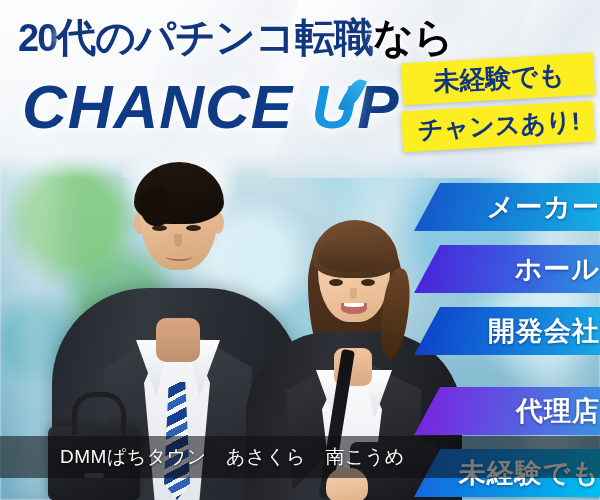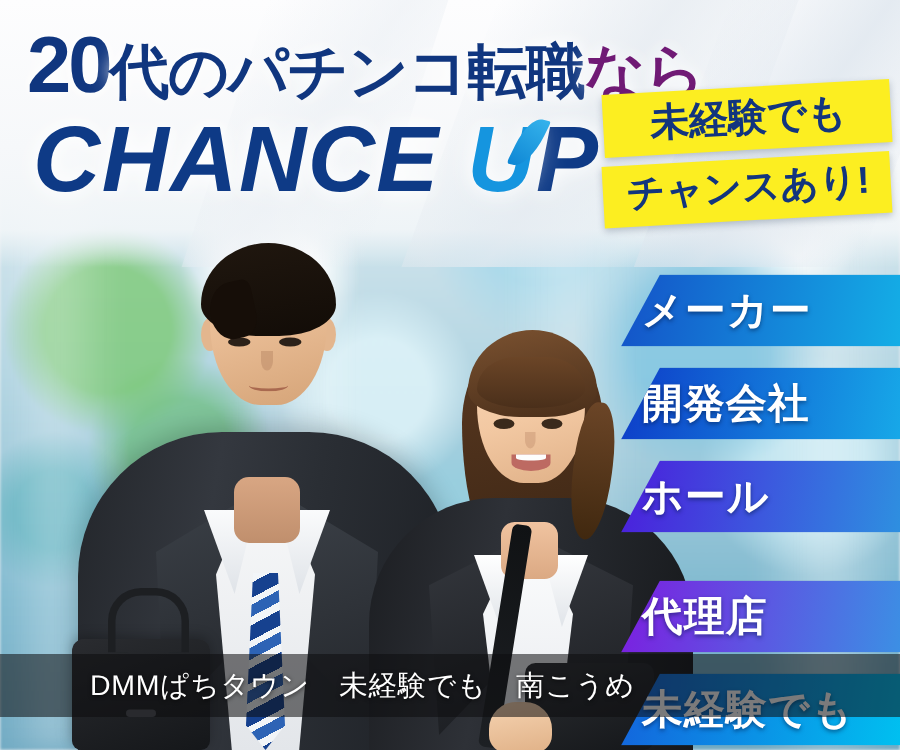--- a/index.html
+++ b/index.html
@@ -64,22 +64,22 @@
   
   .headline{
     position:absolute;left:18px;top:17px;
     font-size:40px;line-height:1;
     font-weight:bold;
     color:#10367F;
     letter-spacing:-1px;
     white-space:nowrap;
     text-shadow:0 0 10px rgba(255,255,255,.95),0 0 18px rgba(255,255,255,.8);
   }
-  .headline .num{font-size:53px;letter-spacing:-2px;}
-  .headline .tail{color:#701a75;}
+  .headline .num{font-size:38px;letter-spacing:-2px;}
+  .headline .tail{color:#000000;}
 
   
   .logo{
     position:absolute;left:22px;top:76px;
     font-size:62px;line-height:1;
     font-weight:bold;font-style:italic;
     letter-spacing:1px;
     white-space:nowrap;
     color:#0E3A86;
     text-shadow:0 0 12px rgba(255,255,255,.95),0 0 22px rgba(255,255,255,.85);
@@ -291,21 +291,21 @@
     position:absolute;left:104px;bottom:0;width:86px;height:58px;
     background:linear-gradient(160deg,#2c2f33 0%,#15171a 100%);
     border-radius:7px;
   }
 
   
   .cats{position:absolute;right:0;top:183px;width:186px;}
   .cat{
     position:relative;
     height:48px;margin-bottom:14px;
-    display:flex;align-items:center;justify-content:flex-start;
+    display:flex;align-items:center;justify-content:flex-end;
     clip-path:polygon(26px 0,100% 0,100% 100%,0 100%);
     box-shadow:0 2px 6px rgba(0,20,60,.3);
   }
   .cat span{
     color:#ffffff;font-weight:bold;font-size:27px;letter-spacing:1px;
     white-space:nowrap;
     text-shadow:0 1px 3px rgba(0,25,70,.55);
     padding-left:14px;
   }
 
@@ -394,31 +394,31 @@
 
   <div class="badge">
     <div class="badge-bar one">未経験でも</div>
     <div class="badge-bar two">チャンスあり!</div>
   </div>
 
   <div class="cats">
     <div class="cat" style="background: linear-gradient(100deg, rgb(20, 82, 200) 0%, rgb(20, 174, 230) 100%);">
       <span>メーカー</span>
     </div>
+    <div class="cat" style="background: linear-gradient(100deg, rgb(75, 30, 220) 0%, rgb(46, 143, 224) 100%);">
+      <span>ホール</span>
+    </div>
     <div class="cat" style="background: linear-gradient(100deg, rgb(14, 60, 200) 0%, rgb(23, 168, 232) 100%);">
       <span>開発会社</span>
     </div>
-    <div class="cat" style="background: linear-gradient(100deg, rgb(75, 30, 220) 0%, rgb(46, 143, 224) 100%);">
-      <span>ホール</span>
-    </div>
     <div class="cat" style="background: linear-gradient(100deg, rgb(124, 30, 224) 0%, rgb(60, 143, 228) 100%); margin-top: 32px;">
       <span>代理店</span>
     </div>
     <div class="cat" style="background: linear-gradient(100deg, rgb(20, 100, 220) 0%, rgb(0, 192, 240) 100%);">
       <span>未経験でも</span>
     </div>
   </div>
 
   <div class="credit">
-    <span>DMMぱちタウン　未経験でも　南こうめ</span>
+    <span>DMMぱちタウン　あさくら　南こうめ</span>
   </div>
 
 </div>
 
 </body></html>

